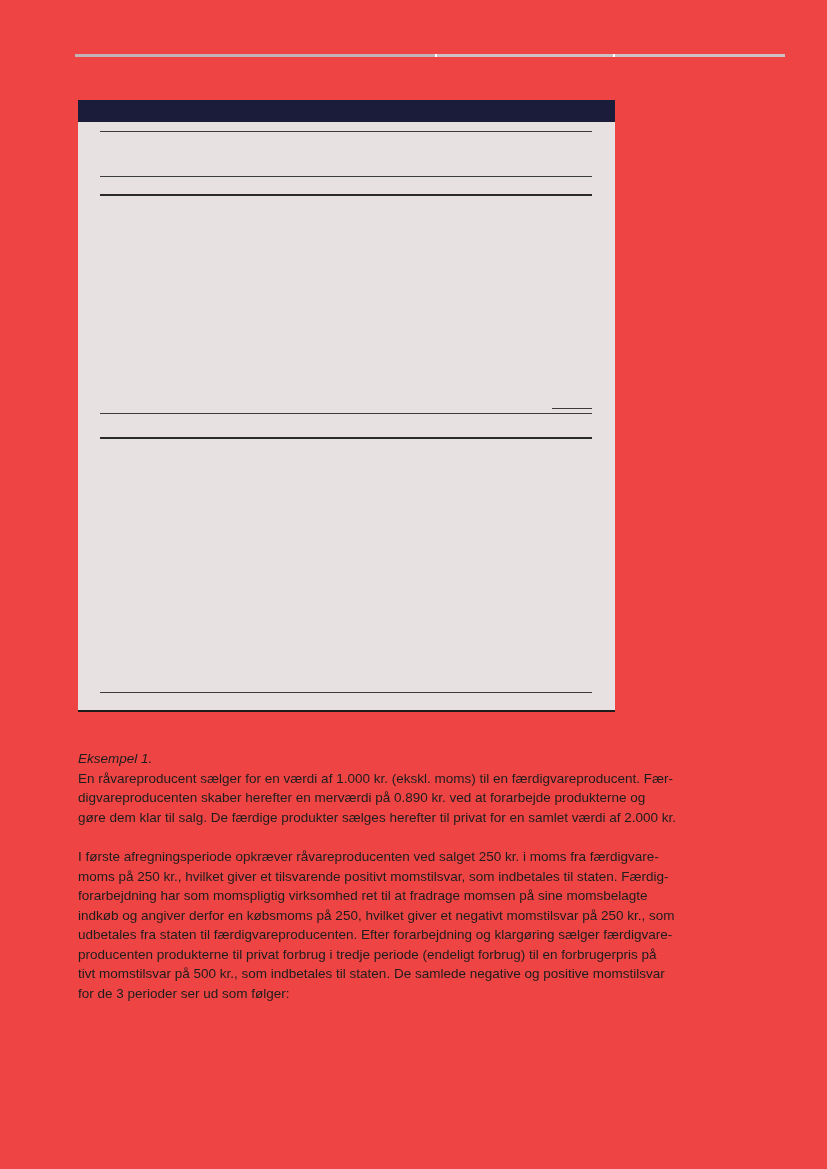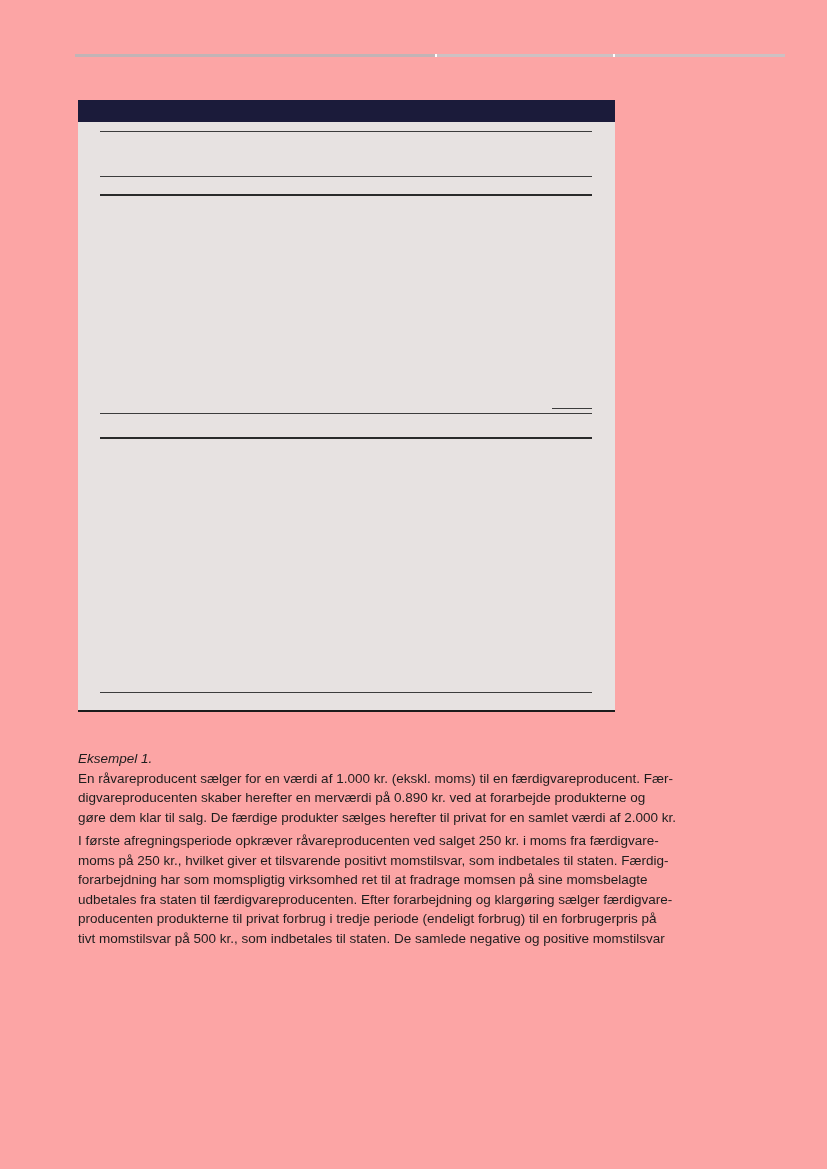--- a/index.html
+++ b/index.html
@@ -4,21 +4,21 @@
 <style>
   html, body {
     margin: 0;
     padding: 0;
     background: #ffffff;
   }
   .page {
     position: relative;
     width: 827px;
     height: 1169px;
-    background: #fca5a5;
+    background: #ef4444;
     overflow: hidden;
     font-family: "Liberation Sans", sans-serif;
     color: #1d1d1d;
   }
 
   
   .top-rule {
     position: absolute;
     left: 75px;
     top: 54px;
@@ -75,21 +75,21 @@
     width: 545px;
     font-size: 13.5px;
     line-height: 19.5px;
     color: #1d1d1d;
   }
   .heading {
     font-style: italic;
     margin-bottom: 0px;
   }
   .para { margin: 0; }
-  .para2 { margin-top: 4px; }
+  .para2 { margin-top: 20px; }
   .line { white-space: nowrap; }
 </style>
 </head>
 <body>
 
 <div class="page">
 
   <div class="top-rule">
     <span class="seg1"></span>
     <span class="gap"></span>
@@ -118,19 +118,21 @@
     <div class="para">
       <div class="line">En råvareproducent sælger for en værdi af 1.000 kr. (ekskl. moms) til en færdigvareproducent. Fær-</div>
       <div class="line">digvareproducenten skaber herefter en merværdi på 0.890 kr. ved at forarbejde produkterne og</div>
       <div class="line">gøre dem klar til salg. De færdige produkter sælges herefter til privat for en samlet værdi af 2.000 kr.</div>
     </div>
 
     <div class="para para2">
       <div class="line">I første afregningsperiode opkræver råvareproducenten ved salget 250 kr. i moms fra færdigvare-</div>
       <div class="line">moms på 250 kr., hvilket giver et tilsvarende positivt momstilsvar, som indbetales til staten. Færdig-</div>
       <div class="line">forarbejdning har som momspligtig virksomhed ret til at fradrage momsen på sine momsbelagte</div>
+      <div class="line">indkøb og angiver derfor en købsmoms på 250, hvilket giver et negativt momstilsvar på 250 kr., som</div>
       <div class="line">udbetales fra staten til færdigvareproducenten. Efter forarbejdning og klargøring sælger færdigvare-</div>
       <div class="line">producenten produkterne til privat forbrug i tredje periode (endeligt forbrug) til en forbrugerpris på</div>
       <div class="line">tivt momstilsvar på 500 kr., som indbetales til staten. De samlede negative og positive momstilsvar</div>
+      <div class="line">for de 3 perioder ser ud som følger:</div>
     </div>
   </div>
 
 </div>
 
 </body></html>

